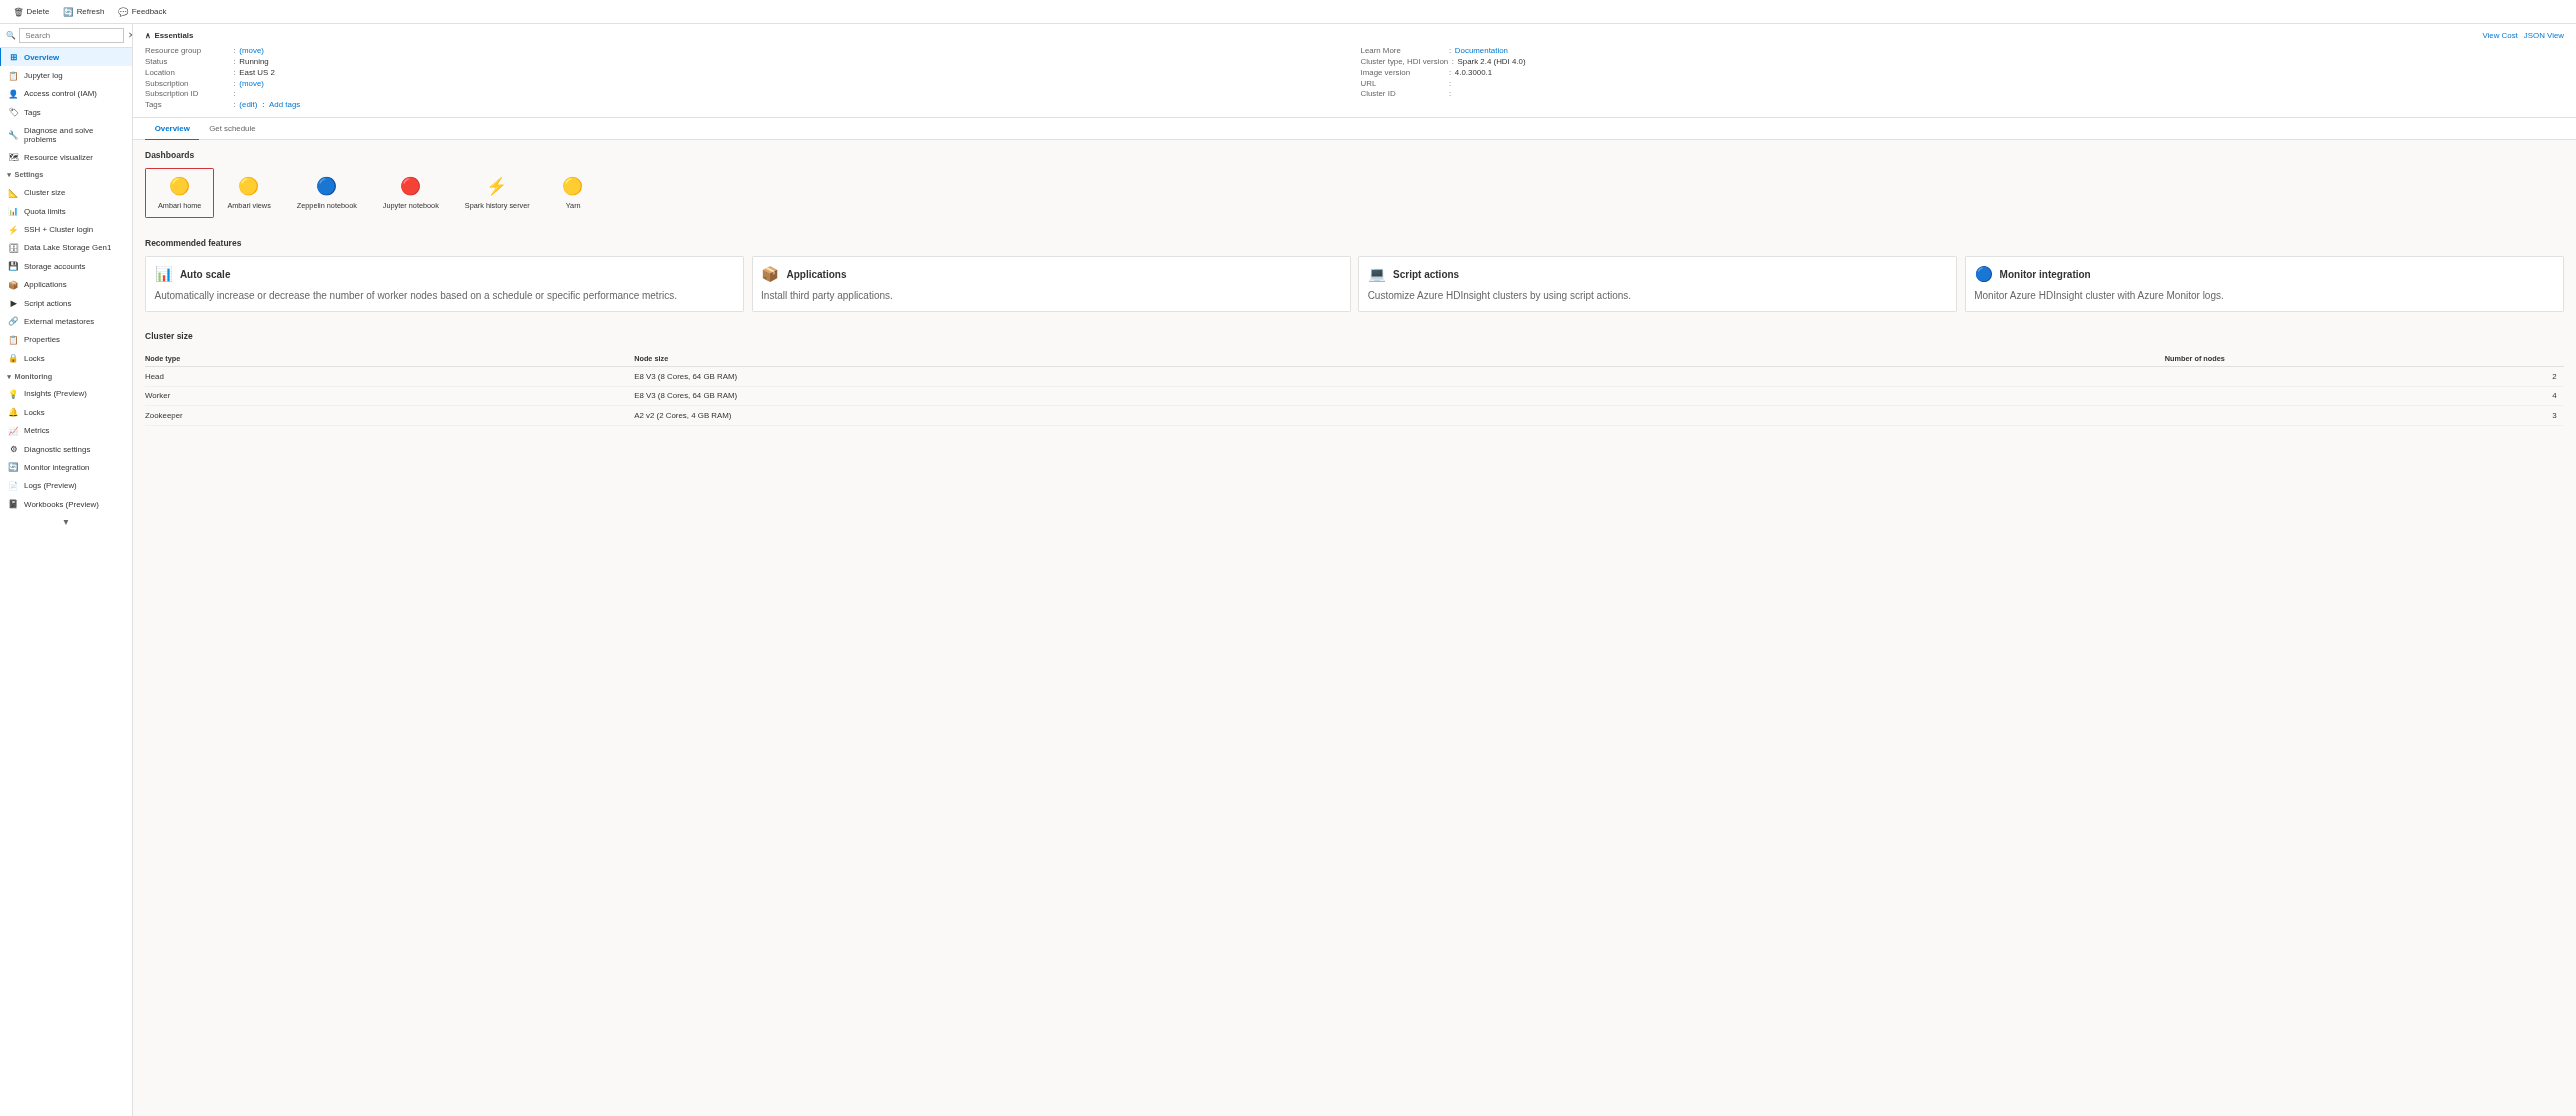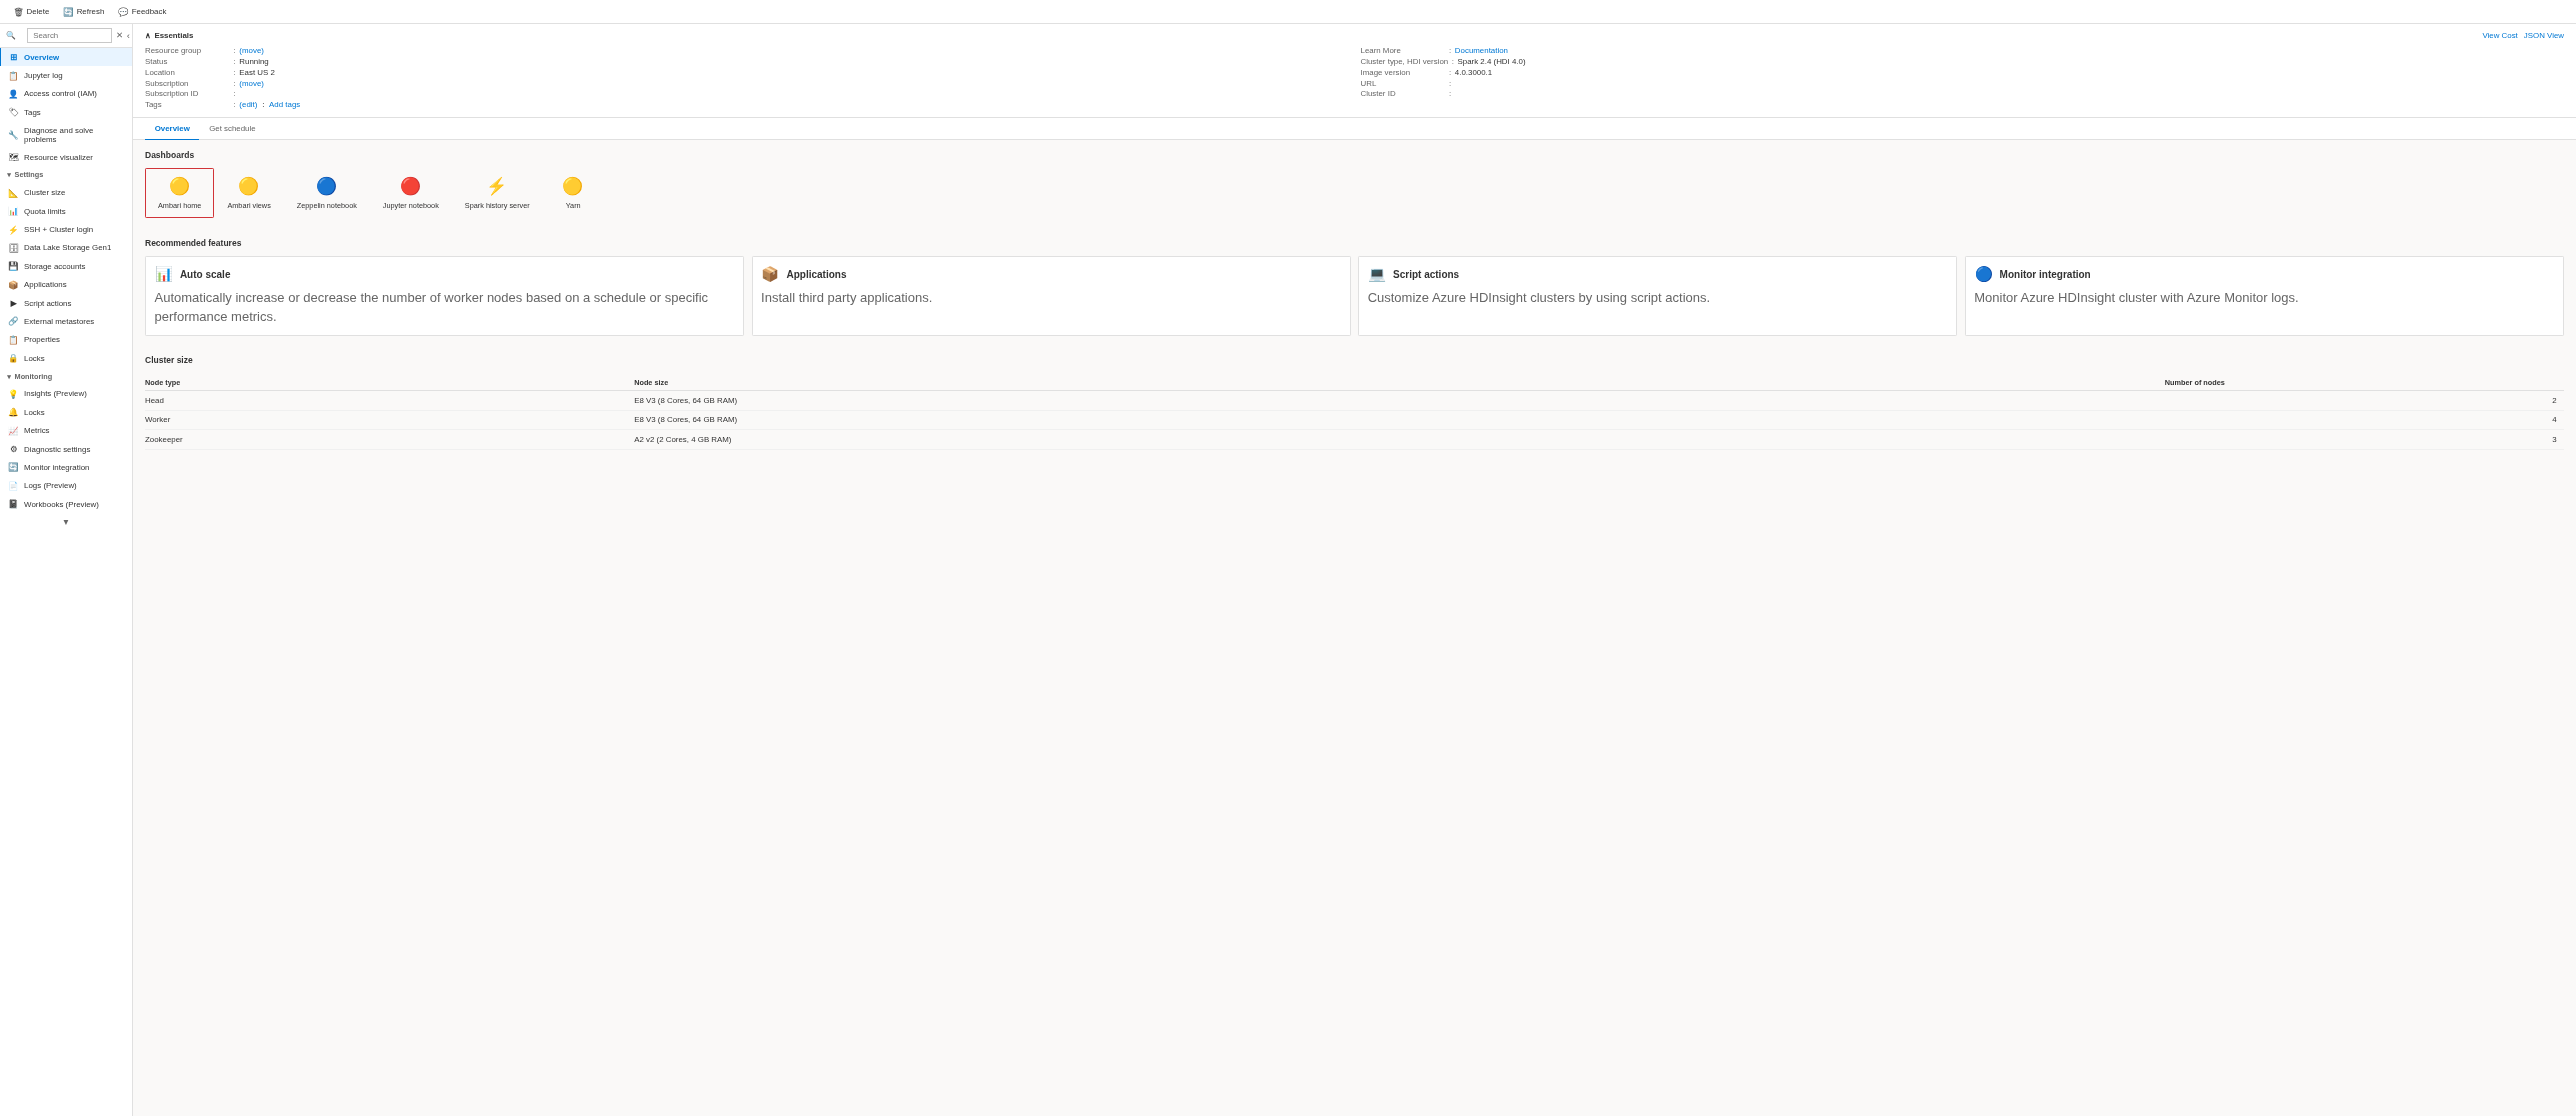--- a/index.html
+++ b/index.html
@@ -24,21 +24,21 @@
     
     .sidebar {
       width: 133px; background: #fff; border-right: 0.6px solid #e0e0e0;
       display: flex; flex-direction: column; overflow-y: auto; flex-shrink: 0;
     }
     .search-box {
       display: flex; align-items: center; gap: 3.6px;
       padding: 3.6px 6px; border-bottom: 0.6px solid #e0e0e0;
     }
     .search-box input {
-      border: 0.6px solid #c8c8c8; padding: 2.4px 4.8px; font-size: 7.9px; width: 85px; outline: none; margin-left: 8px;
+      border: 0.6px solid #c8c8c8; padding: 2.4px 4.8px; font-size: 7.9px; width: 105px; outline: none;
     }
     .search-close { cursor: pointer; color: #666; font-size: 8.5px; }
     .search-collapse { cursor: pointer; color: #666; font-size: 9.7px; }
 
     .sidebar-item {
       display: flex; align-items: center; gap: 4.8px;
       padding: 4.2px 7.3px; cursor: pointer; color: #333; font-size: 7.9px;
       border-left: 1.8px solid transparent;
     }
     .sidebar-item.active { background: #e8f4ff; border-left: 1.8px solid #0078d4; color: #0078d4; font-weight: 600; }
@@ -110,21 +110,21 @@
       display: grid; grid-template-columns: repeat(4, 1fr);
       gap: 7.3px;
     }
     .rec-card {
       background: #fff; border: 0.6px solid #e0e0e0; padding: 8.5px;
       cursor: pointer; border-radius: 1.2px;
     }
     .rec-card-header { display: flex; align-items: center; gap: 6px; margin-bottom: 4.8px; }
     .rec-card-icon { font-size: 14.5px; width: 19.4px; text-align: center; flex-shrink: 0; }
     .rec-card-title { font-size: 10px; font-weight: 600; color: #333; }
-    .rec-card-desc { font-size: 13px; color: #666; line-height: 1.5; }
+    .rec-card-desc { font-size: 10px; color: #666; line-height: 1.5; }
 
     
     .cluster-table { width: 100%; border-collapse: collapse; }
     .cluster-table th {
       text-align: left; padding: 3.6px 7.3px 3.6px 0;
       font-size: 7.3px; color: #333; font-weight: 600;
       border-bottom: 0.6px solid #e0e0e0;
     }
     .cluster-table th.right { text-align: center; }
     .cluster-table td {

